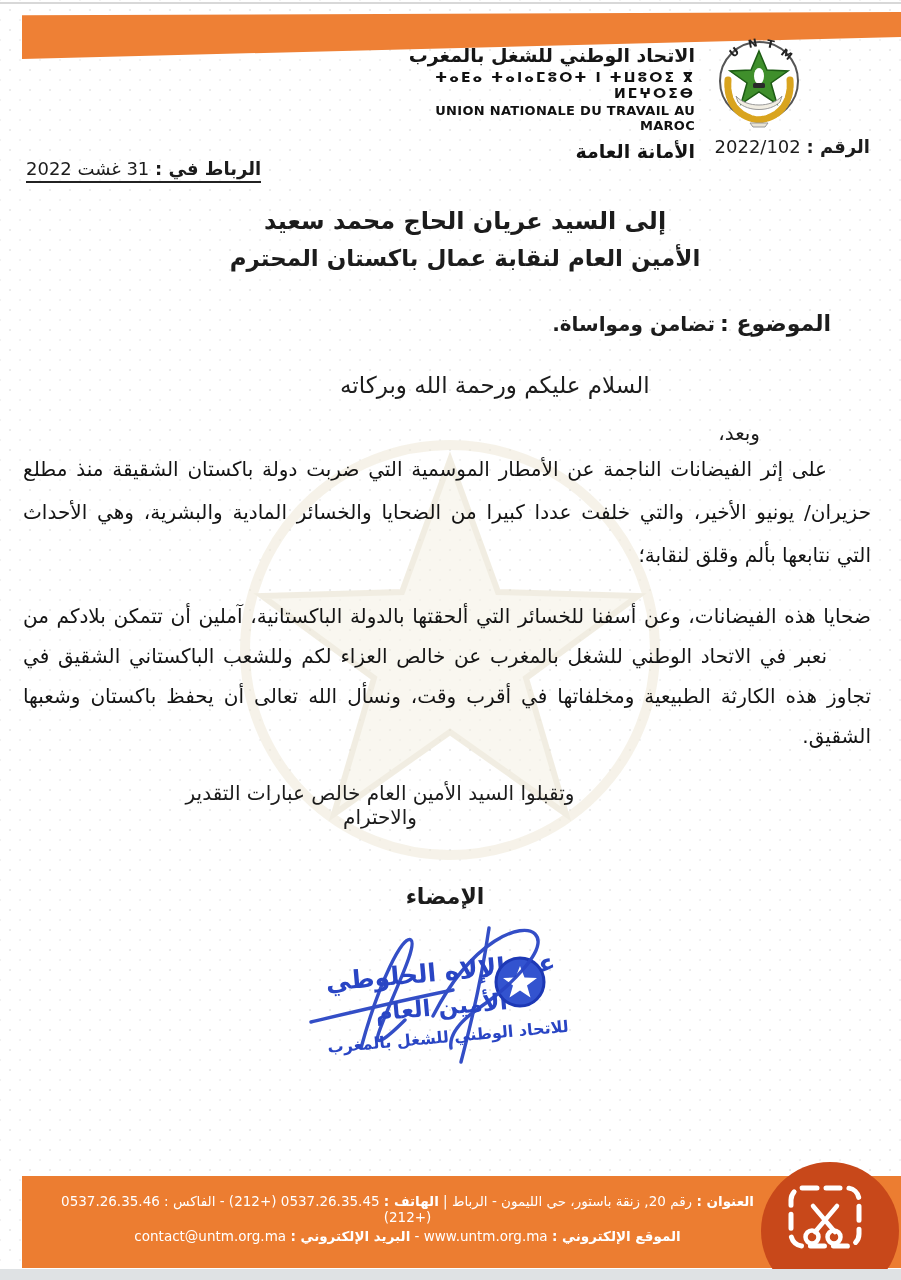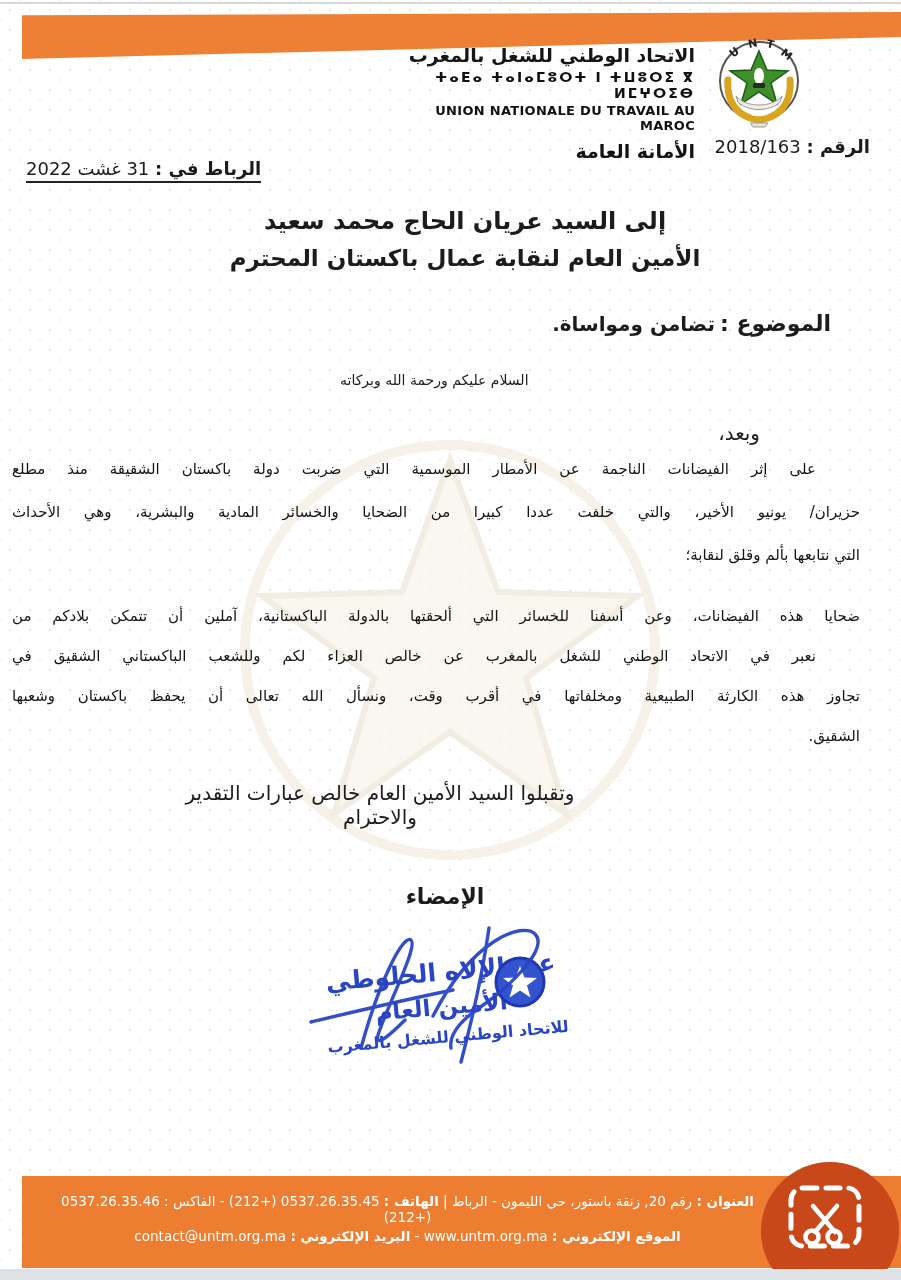--- a/index.html
+++ b/index.html
@@ -35,23 +35,23 @@
     border-bottom:2px solid #222; padding-bottom:2px;
   }
   .dateline .lbl { font-weight:bold; }
   
   .addressee { position:absolute; top:203px; left:0; width:930px; text-align:center; direction:rtl; font-weight:bold; }
   .addressee .l1 { font-size:24px; line-height:37px; }
   .addressee .l2 { font-size:23px; line-height:37px; }
   .subject { position:absolute; top:311px; right:70px; direction:rtl;margin-left:24px; }
   .subject .lbl { font-weight:bold; font-size:22px; }
   .subject .val { font-size:20px; font-weight:bold; }
-  .greeting { position:absolute; top:372px; left:340px; direction:rtl; font-size:14px; }
+  .greeting { position:absolute; top:372px; left:340px; direction:rtl; font-size:23px; }
   .opener { position:absolute; top:421px; right:141px; direction:rtl; font-size:20px; }
-  .para { position:absolute; left:12px; width:848px; direction:rtl; font-size:15px; color:#141414; }
+  .para { position:absolute; left:23px; width:848px; direction:rtl; font-size:20px; color:#141414; }
   .para1 { top:448px; line-height:43px; }
   .para2 { top:596px; line-height:40px; }
   .jline { text-align:justify; text-align-last:justify; }
   .rline { text-align:right; }
   .indent { padding-right:44px; }
   .closing { position:absolute; top:781px; left:150px; width:460px; text-align:center; direction:rtl; font-size:20px; }
   .sig-label { position:absolute; top:884px; left:-20px; width:930px; text-align:center; direction:rtl; font-weight:bold; font-size:22px; }
   .signature-art { position:absolute; left:283px; top:920px; width:390px; height:150px; }
   
   .watermark { position:absolute; left:210px; top:420px; opacity:.55; pointer-events:none; }
@@ -103,21 +103,21 @@
       <rect x="37" y="45" width="12" height="5" rx="1.5" fill="#2a2a2a"></rect>
       <path d="M12 42 C 10 66 24 80 43 82" fill="none" stroke="#d9a41e" stroke-width="7" stroke-linecap="round" stroke-dasharray="7 3"></path>
       <path d="M74 42 C 76 66 62 80 43 82" fill="none" stroke="#d9a41e" stroke-width="7" stroke-linecap="round" stroke-dasharray="7 3"></path>
       <path d="M20 58 C 30 70 56 70 66 58 L64 64 C 54 74 32 74 22 64 Z" fill="#f1ede2" stroke="#999" stroke-width="1"></path>
       <path d="M34 85 L52 85 L49 89 L37 89 Z" fill="#e9e4d6" stroke="#999" stroke-width="1"></path>
     </svg>
   </div>
 
   <div class="refline">
     <span class="lbl">الرقم :</span>
-    <span class="val">2018/163</span>
+    <span class="val">2022/102</span>
   </div>
 
   <div class="dateline">
     <span class="lbl">الرباط في :</span>
     <span class="val">31 غشت 2022</span>
   </div>
 
   <div class="addressee">
     <div class="l1">إلى السيد عريان الحاج محمد سعيد</div>
     <div class="l2">الأمين العام لنقابة عمال باكستان المحترم</div>

